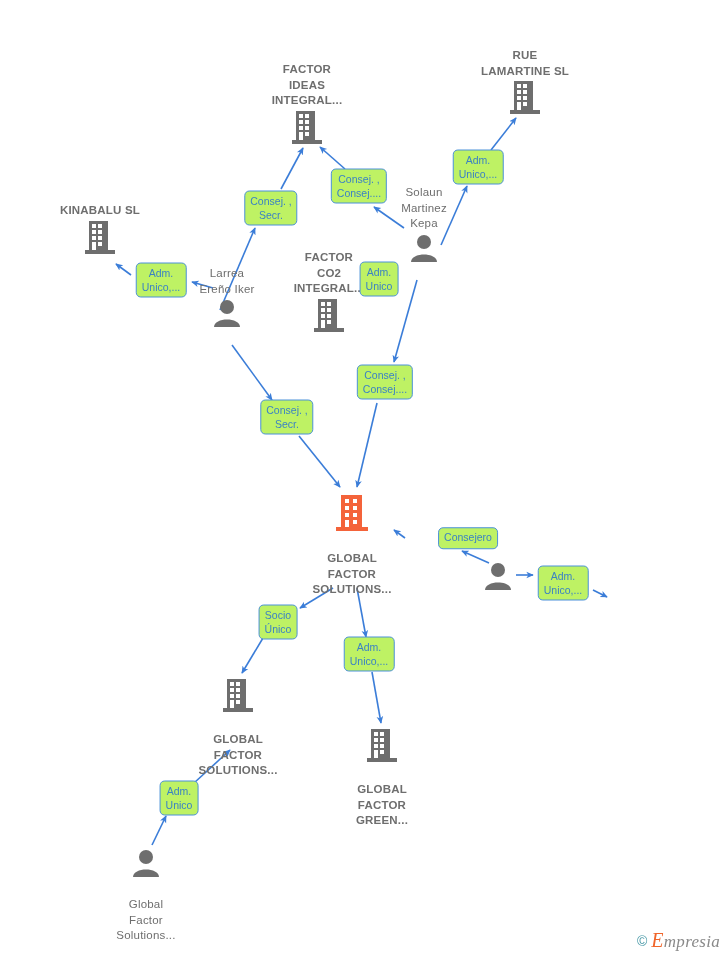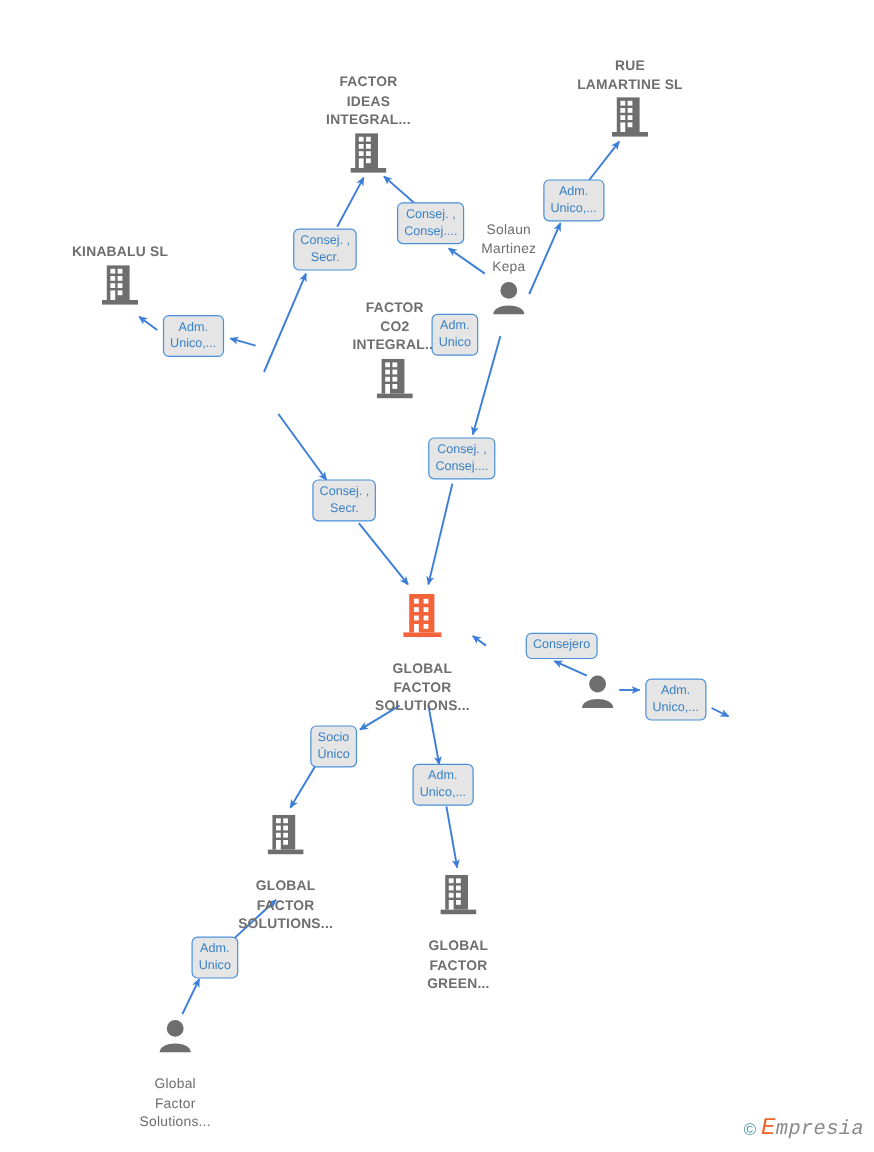--- a/index.html
+++ b/index.html
@@ -58,21 +58,21 @@
     color: #6e6e6e;
   }
   .node.caption-top .caption {
     margin-top: 0;
     margin-bottom: 2px;
   }
   .label {
     position: absolute;
     z-index: 5;
     box-sizing: border-box;
-    background: #e5e5e5;
+    background: #bef264;
     border: 1.4px solid #4a90d9;
     border-radius: 5px;
     color: #3b82c4;
     font-size: 10.5px;
     line-height: 13.5px;
     text-align: center;
     padding: 3px 5px;
     white-space: pre-line;
     transform: translate(-50%, -50%);
   }
@@ -84,21 +84,21 @@
     display: flex;
     align-items: center;
     gap: 4px;
     font-size: 16px;
   }
   .watermark .copy {
     color: #4a9aa8;
     font-size: 14px;
   }
   .watermark .wm-text {
-    font-family: Liberation Mono, monospace;
+    font-family: Liberation Serif, serif;
     font-style: italic;
     font-size: 17px;
     color: #8a8a8a;
     letter-spacing: 0.3px;
   }
   .watermark .wm-text .e {
     color: #f0652a;
     font-size: 20px;
   }
 </style>
@@ -220,20 +220,30 @@
         <rect x="7" y="9" width="4" height="4" fill="#fff"></rect>
           <rect x="13" y="9" width="4" height="4" fill="#fff"></rect>
         <rect x="7" y="15" width="4" height="4" fill="#fff"></rect>
           <rect x="13" y="15" width="4" height="4" fill="#fff"></rect>
         <rect x="7" y="21" width="4" height="8" fill="#fff"></rect>
           <rect x="13" y="21" width="4" height="4" fill="#fff"></rect>
       </svg>
     </span>
   </div>
 
+  <div class="node person caption-top" style="left:227px; top:266px;">
+    <span class="caption">Larrea
+Ereño Iker</span>
+    <span class="glyph">
+      <svg width="28" height="28" viewBox="0 0 28 28" xmlns="http://www.w3.org/2000/svg">
+        <circle cx="14" cy="8" r="7" fill="#6e6e6e"></circle>
+        <path d="M 1 28 C 1 18 27 18 27 28 Z" fill="#6e6e6e"></path>
+      </svg>
+    </span>
+  </div>
 
   <div class="node person caption-top" style="left:424px; top:185px;">
     <span class="caption">Solaun
 Martinez
 Kepa</span>
     <span class="glyph">
       <svg width="28" height="28" viewBox="0 0 28 28" xmlns="http://www.w3.org/2000/svg">
         <circle cx="14" cy="8" r="7" fill="#6e6e6e"></circle>
         <path d="M 1 28 C 1 18 27 18 27 28 Z" fill="#6e6e6e"></path>
       </svg>

